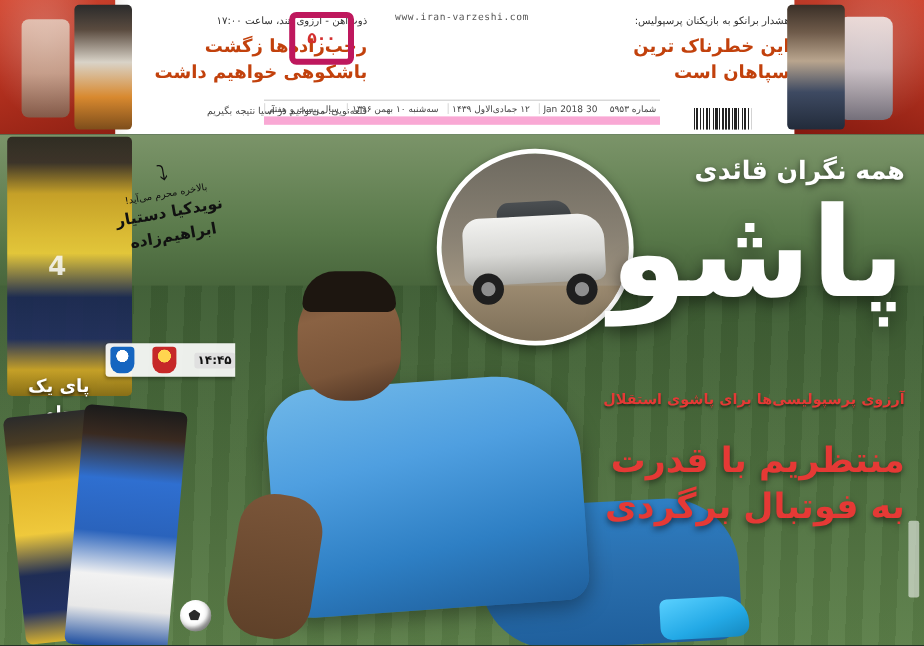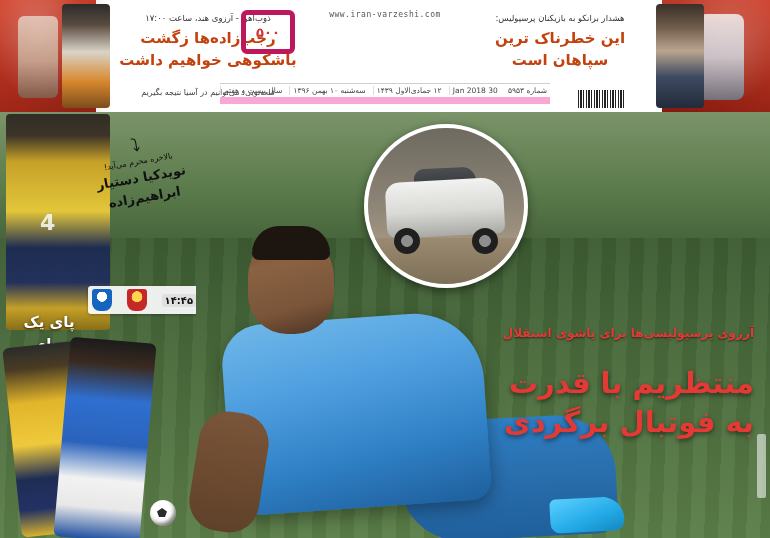--- a/index.html
+++ b/index.html
@@ -139,21 +139,20 @@
     background: repeating-linear-gradient(90deg,
       #222 0 1px, #fff 1px 2px, #222 2px 4px, #fff 4px 5px,
       #222 5px 6px, #fff 6px 8px);
   }
 
   
   .mast-teaser {
     position: absolute;
     top: 12px;
     width: 196px;
-    text-align: center;
     color: #111;
   }
   .mast-teaser.right { right: 112px; }
   .mast-teaser.left  { left: 110px; }
   .mast-teaser .kicker {
     font-size: 8.5px;
     color: #333;
     margin-bottom: 3px;
     line-height: 1.5;
   }
@@ -576,20 +575,24 @@
 
     <div class="main-player">
       <div class="mp-legs">
         <div class="mp-boot"></div>
       </div>
       <div class="mp-torso"></div>
       <div class="mp-arm"></div>
       <div class="mp-head"></div>
     </div>
 
+    <div class="right-head">
+      <div class="kicker">همه نگران قائدی</div>
+      <div class="mega">پاشو</div>
+    </div>
 
     <div class="red-block">
       <div class="lead">آرزوی پرسپولیسی‌ها برای پاشوی استقلال</div>
       <div class="l1">منتظریم با قدرت</div>
       <div class="l2">به فوتبال برگردی</div>
     </div>
 
     <div class="spine"></div>
   </div>
 </div>

